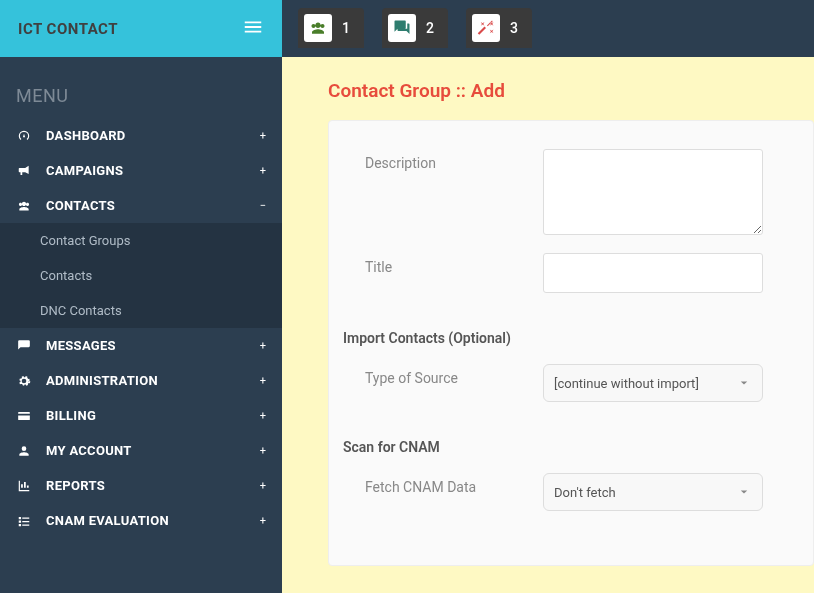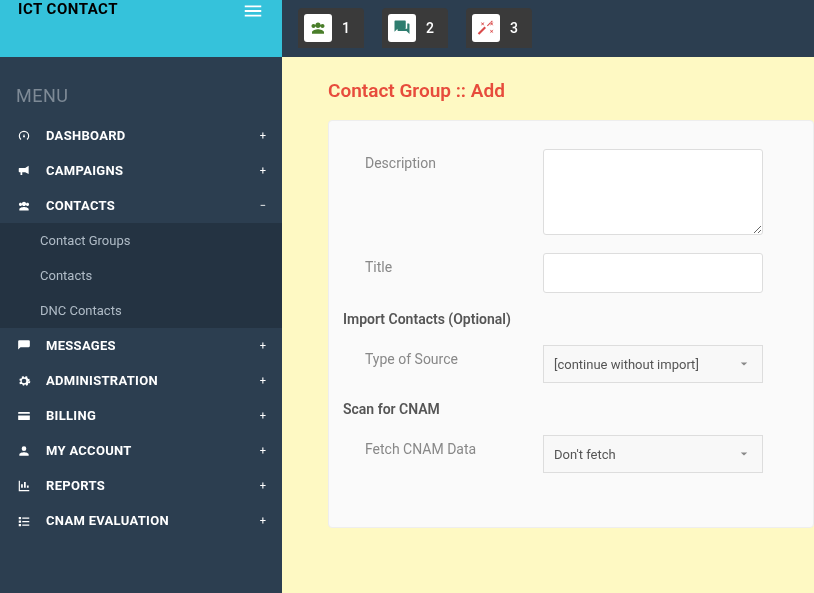--- a/index.html
+++ b/index.html
@@ -17,24 +17,24 @@
       flex-direction: column;
     }
     .topbar {
       display: flex;
       height: 57px;
     }
     .logo-area {
       width: 282px;
       background: #35c2db;
       display: flex;
-      align-items: flex-start;
+      align-items: center;
       justify-content: space-between;
       padding: 0 18px;
-      color: #000000;
+      color: #404040;
     }
     .logo-text {
       font-weight: 700;
       font-size: 15px;
       letter-spacing: 0.5px;
     }
     .hamburger svg {
       width: 22px;
       height: 22px;
       fill: #fff;
@@ -183,21 +183,21 @@
       padding: 8px 10px;
       font-size: 14px;
       font-family: inherit;
       resize: both;
       background: #fff;
     }
     .select-box {
       width: 100%;
       height: 38px;
       border: 1px solid #ddd;
-      border-radius: 0;
+      border-radius: 6px;
       background: #f8f8f8;
       display: flex;
       align-items: center;
       justify-content: space-between;
       padding: 0 8px 0 10px;
       font-size: 13px;
       color: #555;
       cursor: pointer;
     }
     .select-arrow {
@@ -205,21 +205,21 @@
       display: flex;
       align-items: center;
       justify-content: center;
     }
     .select-arrow svg {
       width: 8px;
       height: 8px;
       fill: #888;
     }
     .section-gap {
-      margin-top: 18px;
+      margin-top: 37px;
     }
   </style>
 </head>
 <body>
 
 <div class="topbar">
   <div class="logo-area">
     <span class="logo-text">ICT CONTACT</span>
     <span class="hamburger">
       <svg viewBox="0 0 24 24">

